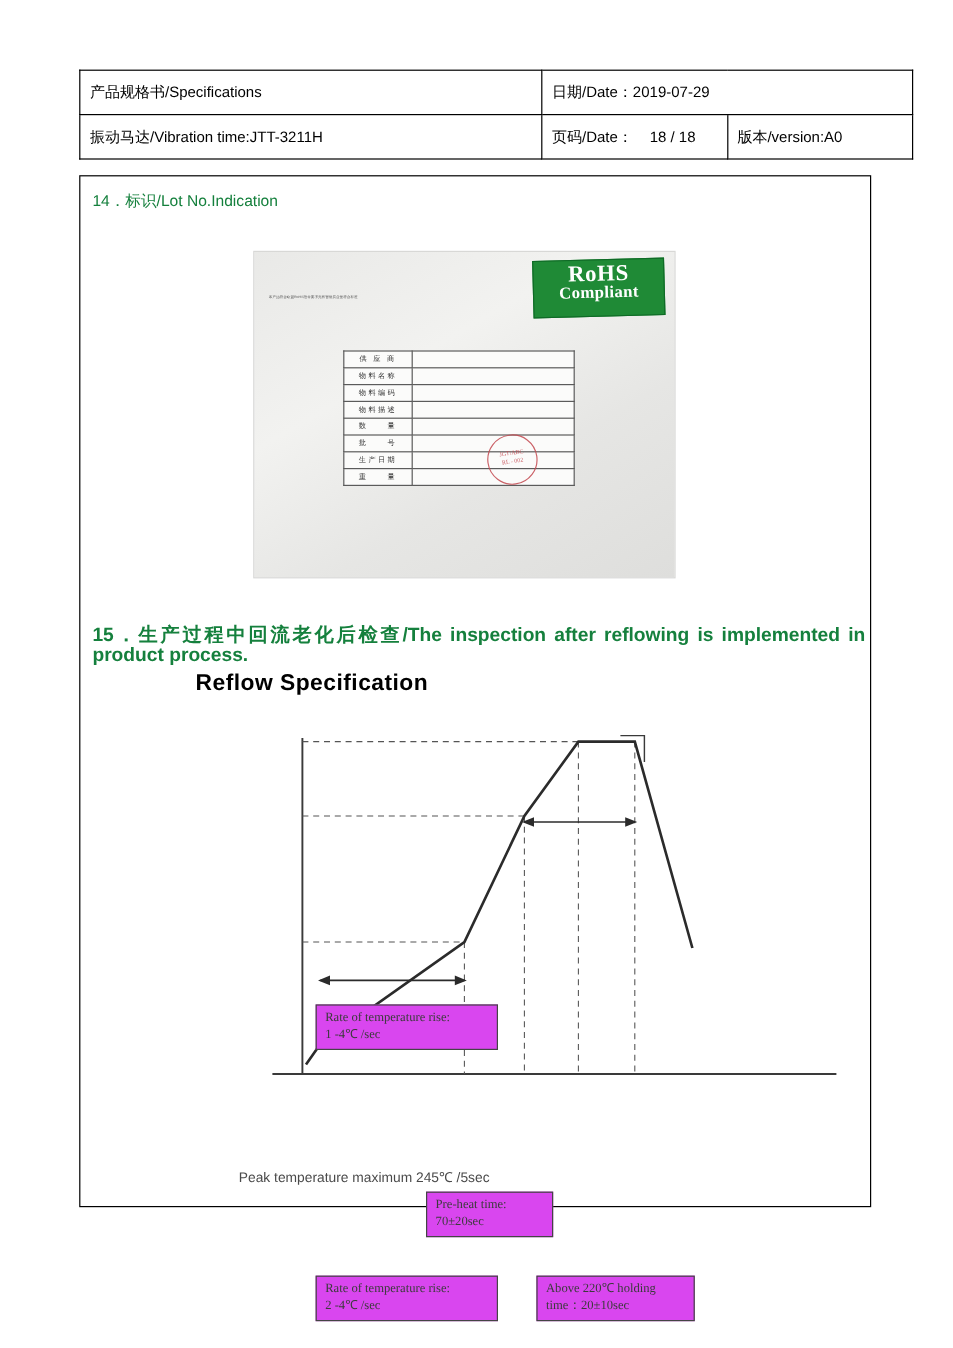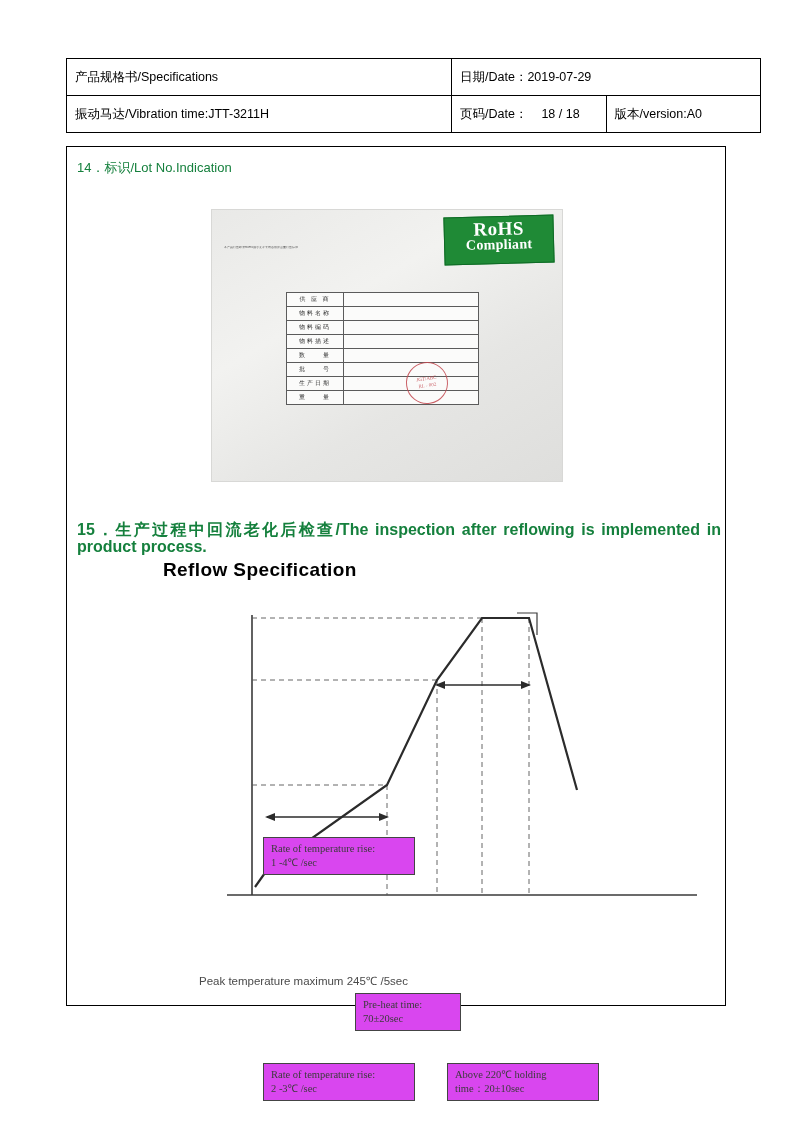--- a/index.html
+++ b/index.html
@@ -200,21 +200,21 @@
     font-size: 10.5px;
     color: #3b3b3b;
     line-height: 14px;
     padding: 4px 7px;
     box-sizing: border-box;
     text-align: left;
   }
   #anno-rise1 { left: 126px; top: 242px; width: 152px; }
   #anno-preheat { left: 178px; top: 398px; width: 106px; margin-left: 40px; }
   #anno-rise2 { left: 126px; top: 468px; width: 152px; }
-  #anno-hold { left: 310px; top: 468px; width: 152px; }
+  #anno-hold { left: 310px; top: 468px; width: 132px; }
 </style>
 </head>
 <body>
 
 <div class="page">
 
   <table class="header-table">
     <tbody>
         <tr>
       <td class="cell-spec">产品规格书/Specifications</td>
@@ -319,21 +319,21 @@
       <div class="anno" id="anno-rise1">
         <div>Rate of temperature rise:</div>
         <div>1 -4℃ /sec</div>
       </div>
       <div class="anno" id="anno-preheat">
         <div>Pre-heat time:</div>
         <div>70±20sec</div>
       </div>
       <div class="anno" id="anno-rise2">
         <div>Rate of temperature rise:</div>
-        <div>2 -3℃ /sec</div>
+        <div>2 -4℃ /sec</div>
       </div>
       <div class="anno" id="anno-hold">
         <div>Above 220℃  holding</div>
         <div>time：20±10sec</div>
       </div>
     </div>
 
     <div class="chart-caption">Peak temperature maximum 245℃ /5sec</div>
 
   </div>

